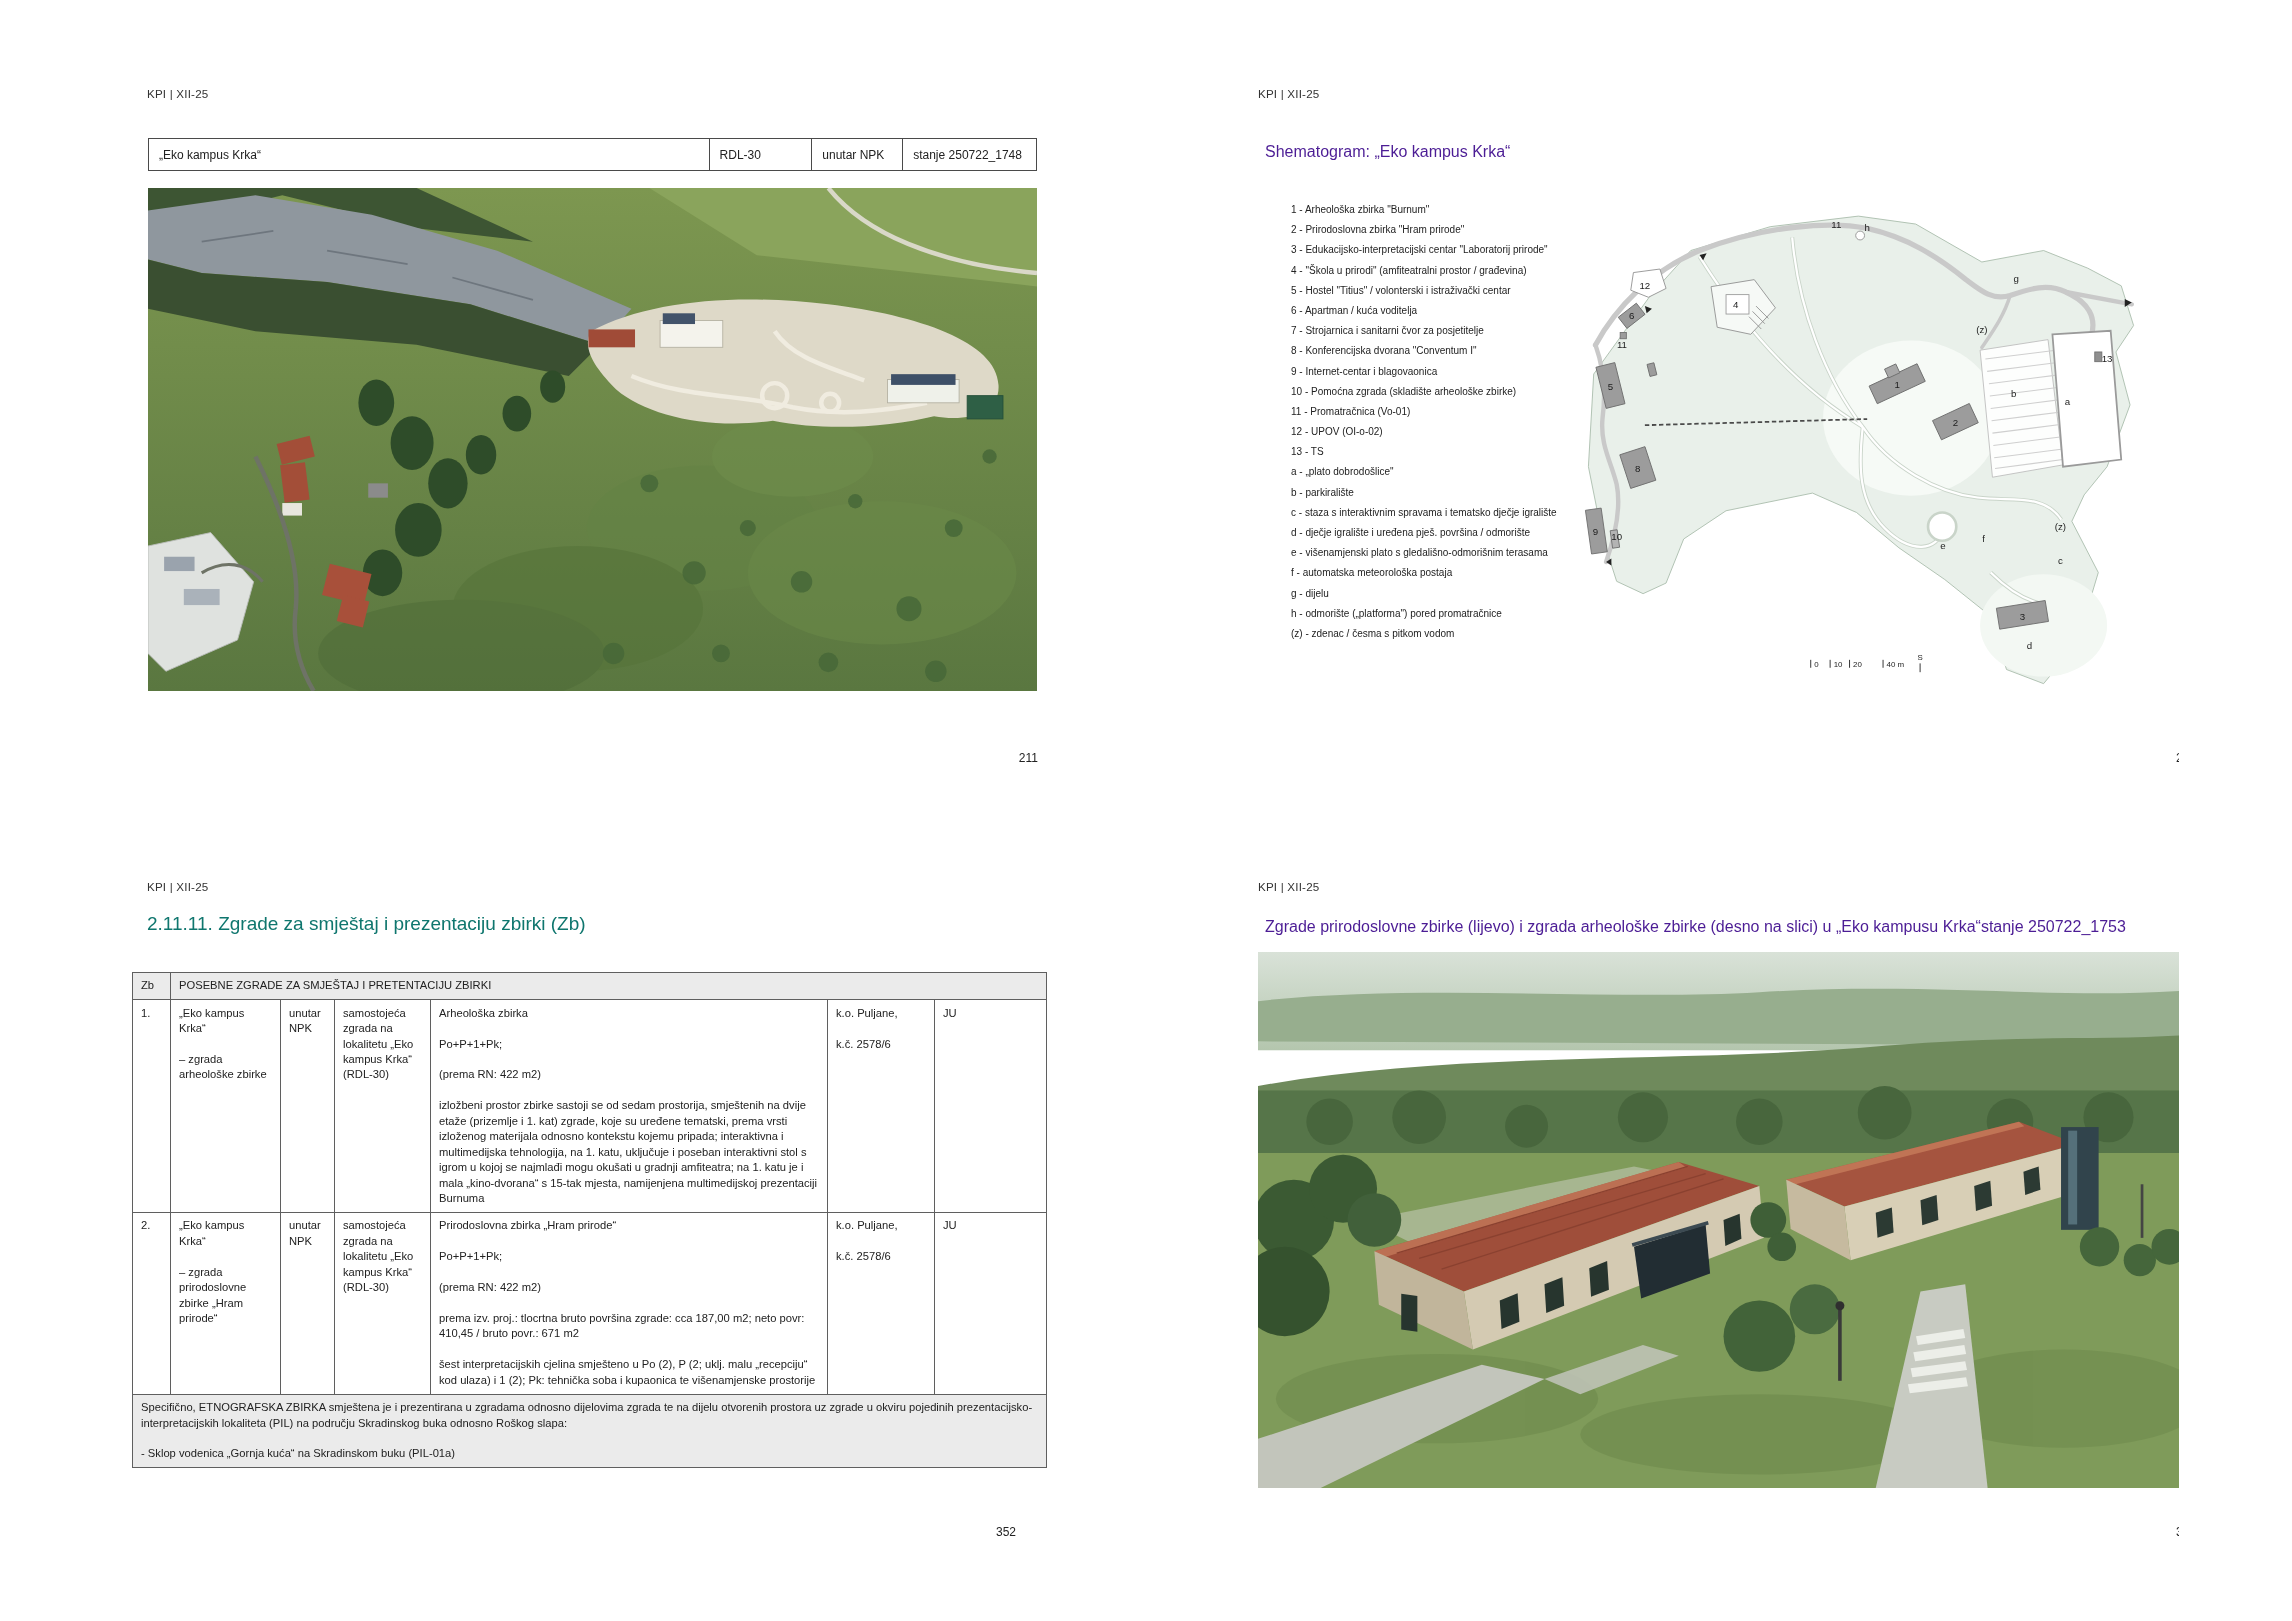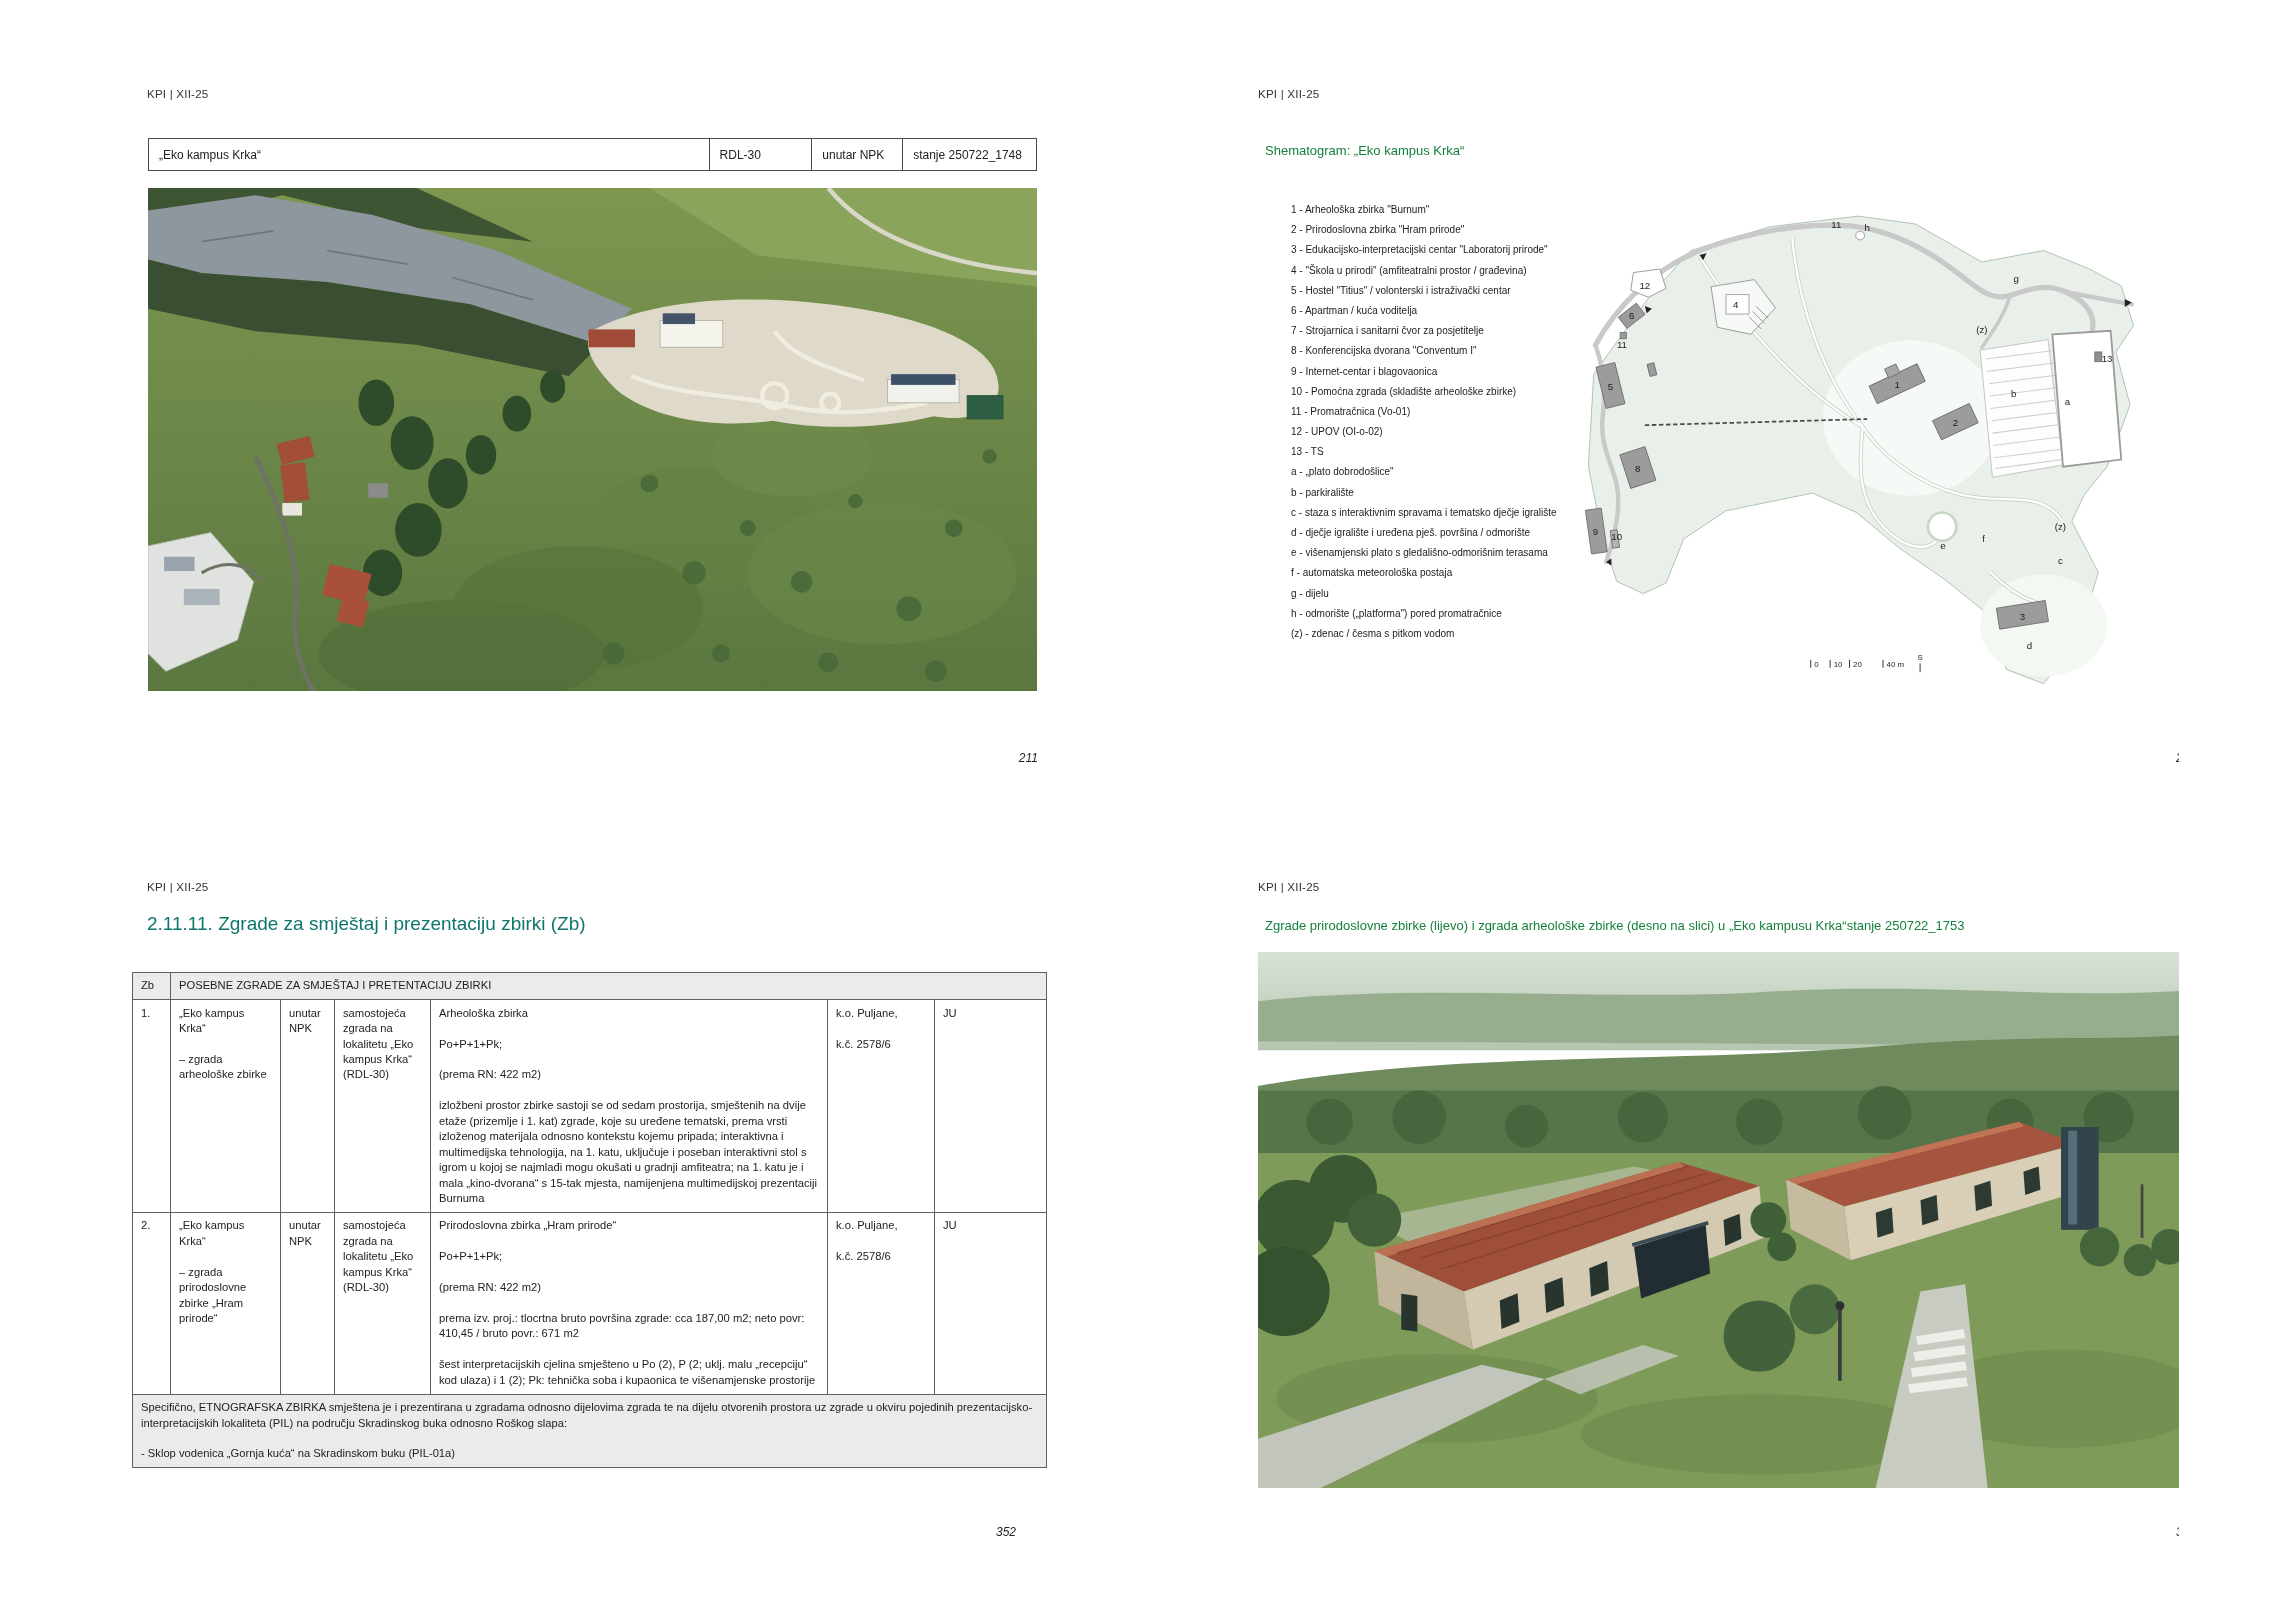--- a/index.html
+++ b/index.html
@@ -1,21 +1,21 @@
 <!DOCTYPE html>
 <html style="font-size:14.3px"><head>
 <meta charset="utf-8">
 <style>
   html,body{margin:0;padding:0;background:#fff;}
   .sheet{position:relative;width:2179px;height:1621px;background:#ffffff;overflow:hidden;
          font-family:"Liberation Sans",sans-serif;color:#222;}
   .abs{position:absolute;}
   .hdr{font-size:11.6px;color:#333;letter-spacing:0.2px;}
-  .pagenum{font-size:12px;color:#222;text-align:right;font-style:italic;}
-  .cap{font-size:13px;color:#15803d;}
+  .pagenum{font-size:12px;color:#222;text-align:right;}
+  .cap{font-size:16px;color:#4c1d95;}
   
   .tbar{display:flex;border:0.9px solid #4a4a4a;box-sizing:border-box;height:33px;font-size:12px;background:#fff;}
   .tbar .cell{display:flex;align-items:center;padding:0 9.9px;box-sizing:border-box;border-right:0.9px solid #4a4a4a;overflow:hidden;white-space:nowrap;}
   .tbar .cell:last-child{border-right:none;}
   
   .sec-title{font-size:19px;font-weight:normal;color:#0f766e;}
   table.ztable{border-collapse:collapse;table-layout:fixed;width:913px;border:1.8px solid #3a3a3a;font-size:11.2px;line-height:1.38;}
   table.ztable td{border:0.9px solid #5f5f5f;vertical-align:top;padding:5.4px 8px;white-space:pre-line;box-sizing:border-box;overflow:hidden;}
   tr.gray td{background:#ebebeb;}
   tr.h34 td{height:27px;}

